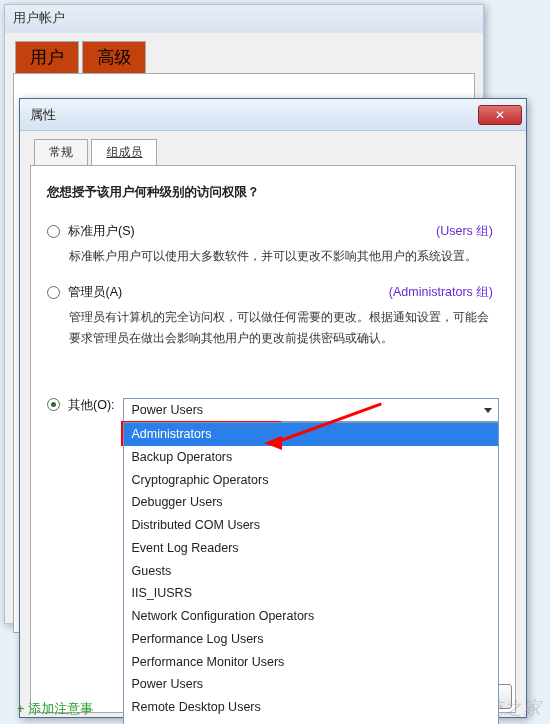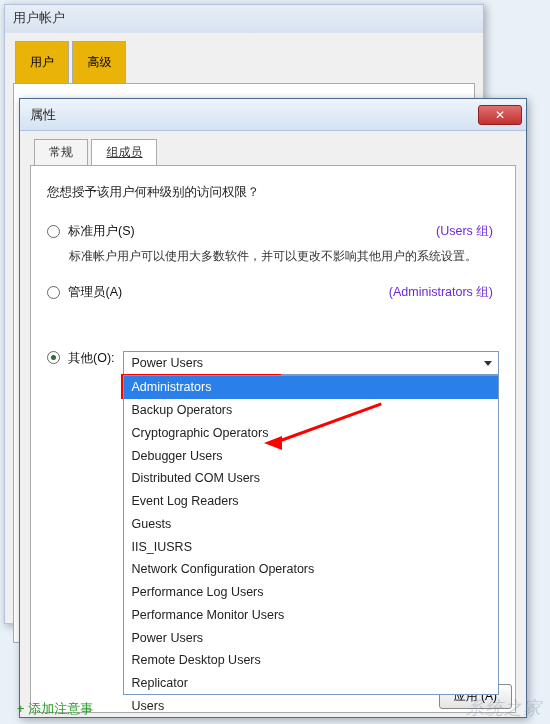--- a/index.html
+++ b/index.html
@@ -11,21 +11,21 @@
   border: 1px solid #6a8ab0;
   box-shadow: 2px 2px 8px rgba(0,0,0,0.3);
 }
 
 .window-back {
   left: 4px; top: 4px; width: 480px; height: 620px;
   border-color: #b0c4de;
 }
 .window-back .titlebar { background: linear-gradient(#e8eef6,#d8e2f0); height: 28px; padding: 4px 8px; font-size: 13px; color: #333; }
 .window-back .tabs { margin: 8px 0 0 10px; }
-.window-back .tab { display: inline-block; padding: 12px 14px; background: #eab308; border: 1px solid #aaa; border-bottom: none; font-size: 12px; margin-right: -1px; }
+.window-back .tab { display: inline-block; padding: 4px 14px; background: #c2410c; border: 1px solid #aaa; border-bottom: none; font-size: 17px; margin-right: -1px; }
 .window-back .tabcontent { background: #fff; border: 1px solid #aaa; margin: 0 8px; height: 560px; }
 
 .window-prop {
   left: 19px; top: 78px; width: 508px; height: 620px;
   border: 1px solid #4a6a90;
   margin-top: 20px;
 }
 .titlebar2 {
   height: 32px;
   background: linear-gradient(#eef4fc,#d4e2f2);
@@ -47,21 +47,21 @@
   background: #f4f4f4; border: 1px solid #aaa; border-bottom: none;
   font-size: 12px; color: #333; margin-right: -1px;
   cursor: pointer;
 }
 .tab2.active { background: #fff; position: relative; z-index: 2; text-decoration: underline; }
 .panel {
   background: #fff; border: 1px solid #aaa;
   margin: 0 10px 10px 10px; padding: 18px 16px 10px 16px;
   height: 548px; position: relative;
 }
-.prompt { font-size: 12.5px; color: #222; margin-bottom: 22px; }
+.prompt { font-size: 12.5px; color: #222; margin-bottom: 22px; font-weight: bold; }
 
 .option { margin-bottom: 18px; }
 .opt-head { display: flex; align-items: center; }
 .radio {
   width: 13px; height: 13px; border: 1px solid #666; border-radius: 50%;
   background: #fff; margin-right: 8px; display: inline-block; position: relative;
   cursor: pointer;
 }
 .radio.checked::after {
   content: ""; position: absolute; left: 3px; top: 3px; width: 5px; height: 5px;
@@ -168,20 +168,21 @@
       </div>
       <div class="opt-desc">标准帐户用户可以使用大多数软件，并可以更改不影响其他用户的系统设置。</div>
     </div>
 
     <div class="option">
       <div class="opt-head">
         <span class="radio"></span>
         <span class="opt-label">管理员(A)</span>
         <span class="opt-group">(Administrators 组)</span>
       </div>
+      <div class="opt-desc">管理员有计算机的完全访问权，可以做任何需要的更改。根据通知设置，可能会要求管理员在做出会影响其他用户的更改前提供密码或确认。</div>
     </div>
 
     <div class="other-row">
       <span class="radio checked"></span>
       <span class="opt-label" style="margin-top:-1px">其他(O):</span>
       <div class="combo">
         <div class="combo-field">Power Users</div>
         <div class="dropdown" id="dropdown">
             <div class="dd-item selected">Administrators</div>
             <div class="dd-item">Backup Operators</div>

